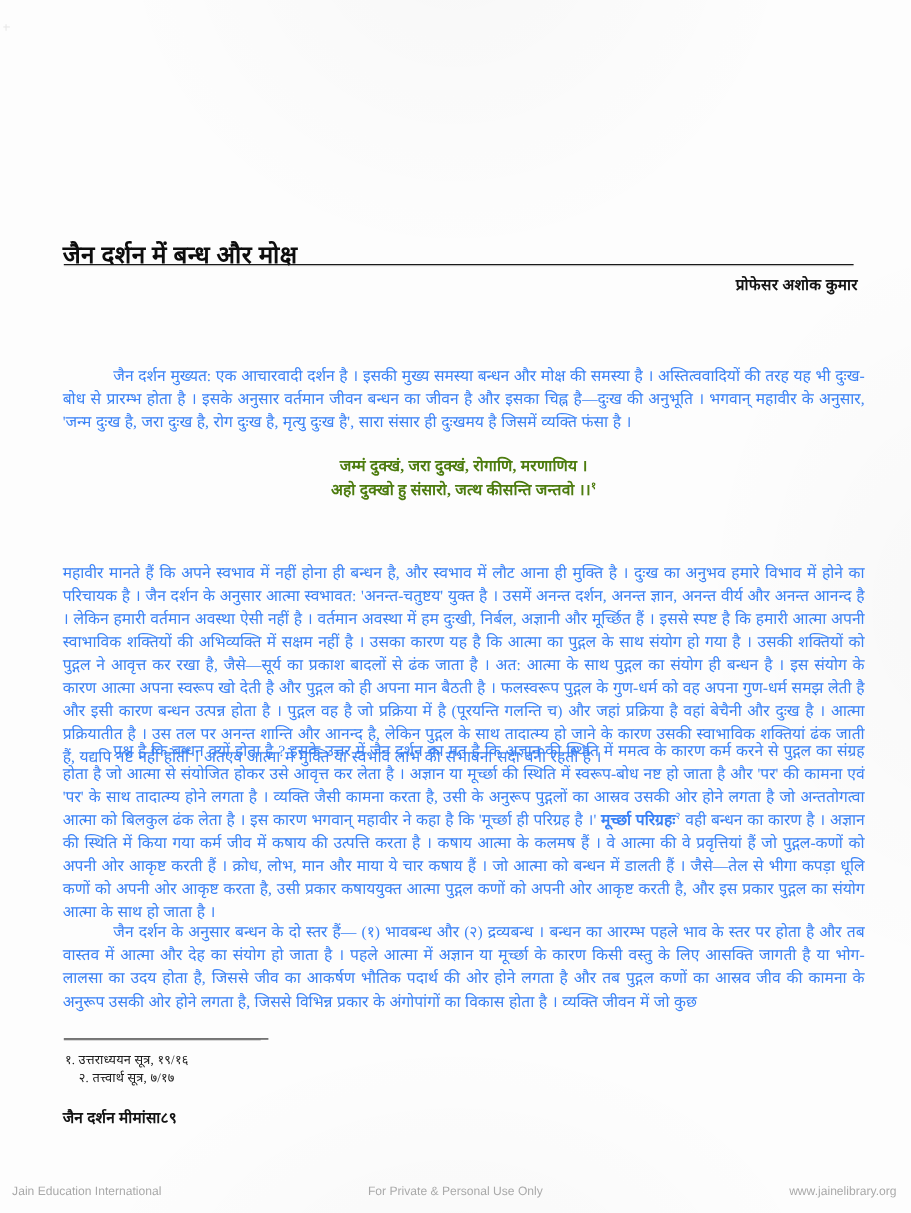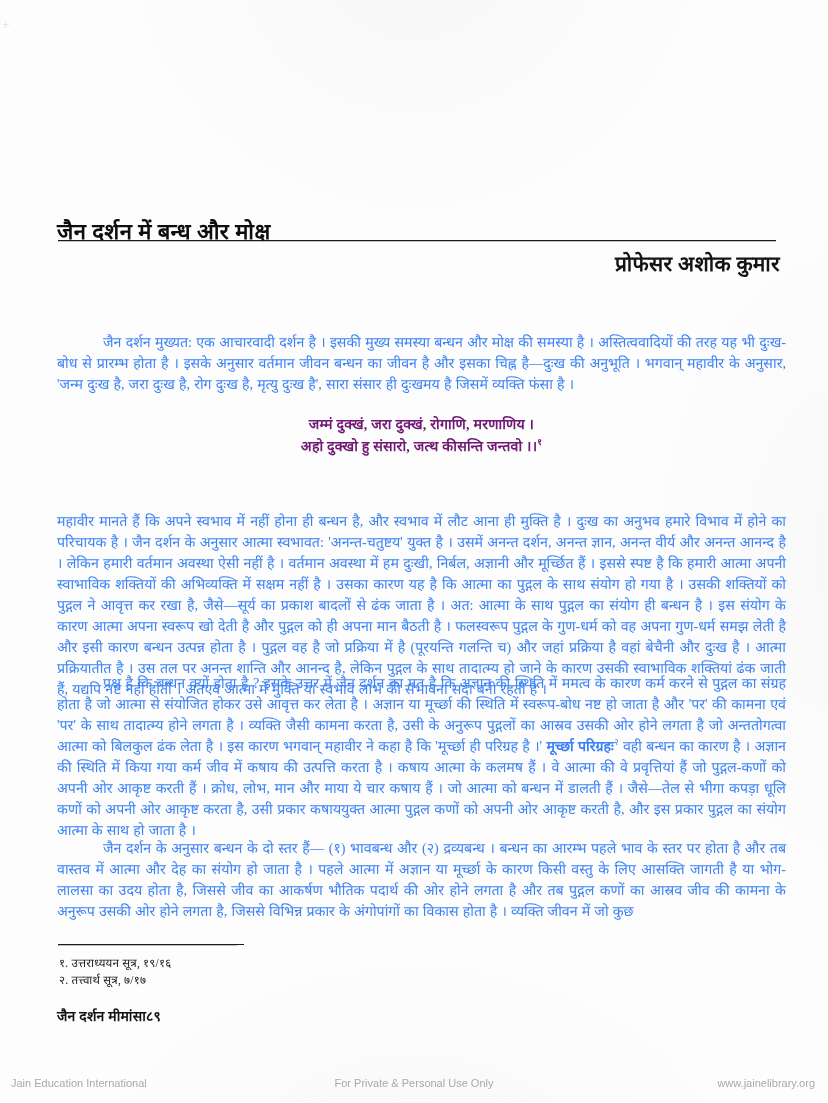--- a/index.html
+++ b/index.html
@@ -71,21 +71,21 @@
     top: 1px;
     width: 100%;
     height: 1px;
     background: rgba(0,0,0,0.22);
   }
 
   .doc-author {
     position: absolute;
     right: 6px;
     top: 249px;
-    font-size: 21px;
+    font-size: 14px;
     font-weight: 600;
     letter-spacing: 0.3px;
     color: #141414;
     white-space: nowrap;
   }
 
   
   .body-block {
     position: absolute;
     left: 0;
@@ -120,21 +120,21 @@
   
   .verse {
     position: absolute;
     left: 0;
     top: 414px;
     width: 729px;
     text-align: center;
     font-size: 14.2px;
     line-height: 21.5px;
     font-weight: 700;
-    color: #701a75;
+    color: #4d7c0f;
     letter-spacing: 0.2px;
   }
   .verse div { white-space: nowrap; }
 
   
   .fn-rule {
     position: absolute;
     left: 1px;
     top: 944px;
     width: 186px;
@@ -151,20 +151,21 @@
     background: rgba(0,0,0,0.25);
   }
   .footnotes {
     position: absolute;
     left: 2px;
     top: 955px;
     font-size: 11.6px;
     line-height: 17px;
     color: #1a1a1a;
     letter-spacing: 0.2px;
+    text-align: center;
   }
   .footnotes div { white-space: nowrap; }
 
   
   .running-foot {
     position: absolute;
     left: 0;
     top: 1006px;
     width: 729px;
     display: flex;

